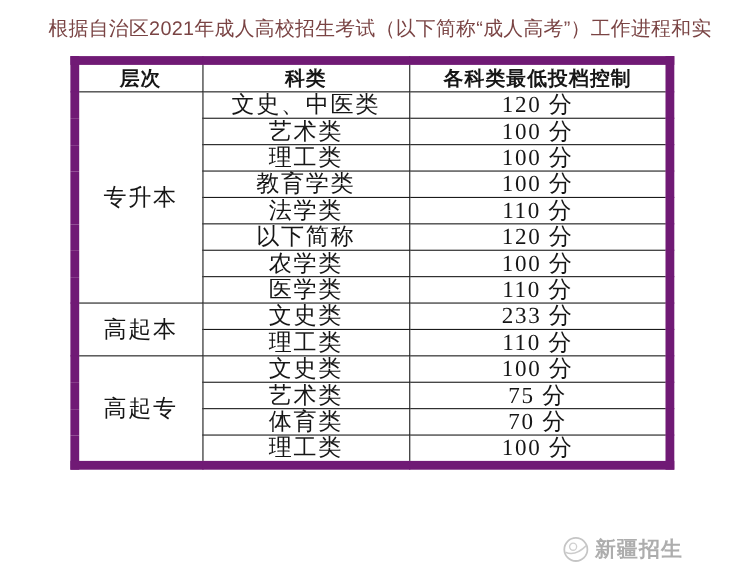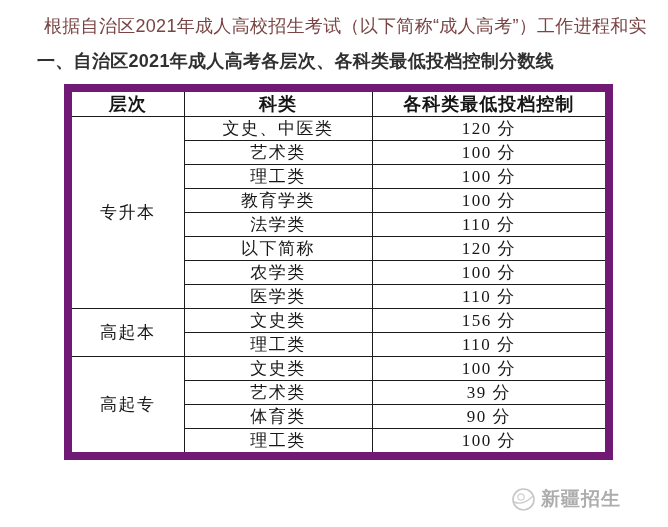--- a/index.html
+++ b/index.html
@@ -48,21 +48,21 @@
     height:24px;
     font-size:18px;
     font-weight:bold;
     color:#161616;
     font-family:"Liberation Sans",sans-serif;
     letter-spacing:1px;
   }
   table.scores td{
     height:23px;
     line-height:23px;
-    font-size:17px;
+    font-size:21px;
     color:#161616;
     font-family:"Liberation Serif","DejaVu Serif",serif;
     letter-spacing:1.5px;
   }
   td.level-cell{letter-spacing:4px;}
   .watermark{
     position:absolute;
     left:511px;top:486px;
     display:flex;
     align-items:center;
@@ -83,21 +83,20 @@
 </style>
 </head>
 <body>
 
 <div class="page">
 
   <div class="intro">
     <div class="line first">根据自治区2021年成人高校招生考试（以下简称“成人高考”）工作进程和实</div>
   </div>
 
-  <div class="section-heading">一、自治区2021年成人高考各层次、各科类最低投档控制分数线</div>
 
   <table class="scores">
     <colgroup>
         <col class="c1">
         <col class="c2">
         <col class="c3">
       </colgroup>
     <thead>
       <tr>
         <th>层次</th>
@@ -136,39 +135,39 @@
         <td>100 分</td>
       </tr>
       <tr>
         <td>医学类</td>
         <td>110 分</td>
       </tr>
 
       <tr>
         <td class="level-cell" rowspan="2">高起本</td>
         <td>文史类</td>
-        <td>156 分</td>
+        <td>233 分</td>
       </tr>
       <tr>
         <td>理工类</td>
         <td>110 分</td>
       </tr>
 
       <tr>
         <td class="level-cell" rowspan="4">高起专</td>
         <td>文史类</td>
         <td>100 分</td>
       </tr>
       <tr>
         <td>艺术类</td>
-        <td>39 分</td>
+        <td>75 分</td>
       </tr>
       <tr>
         <td>体育类</td>
-        <td>90 分</td>
+        <td>70 分</td>
       </tr>
       <tr>
         <td>理工类</td>
         <td>100 分</td>
       </tr>
     </tbody>
   </table>
 
   <div class="watermark">
     <span>

